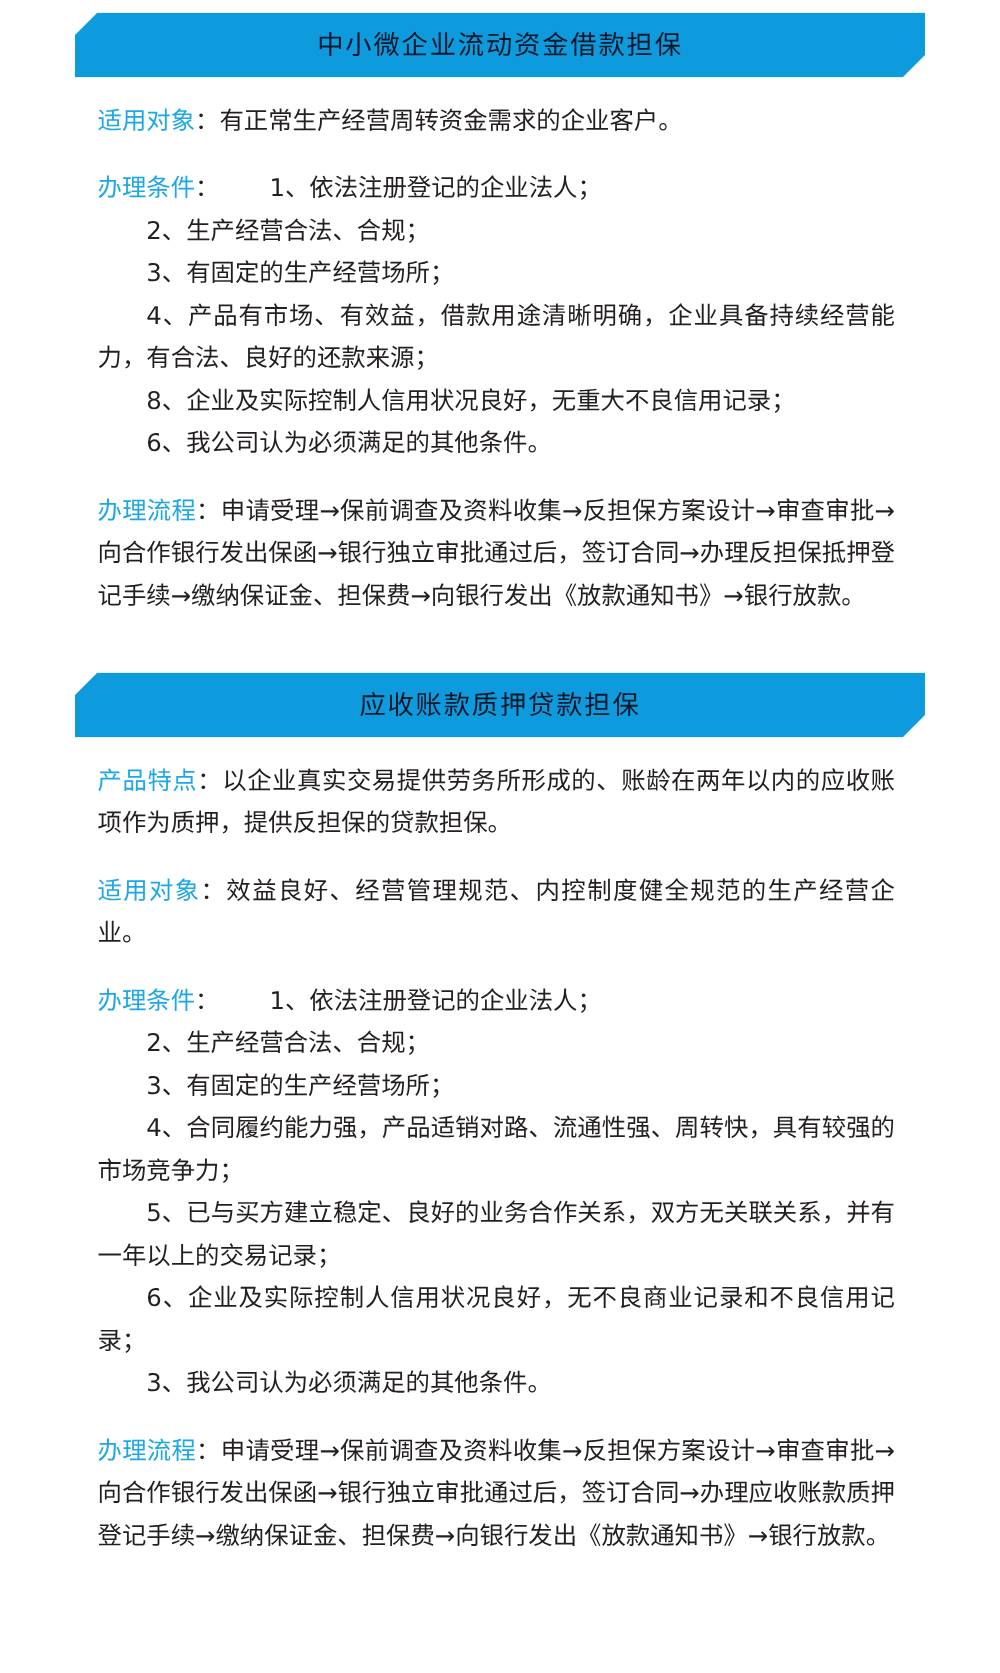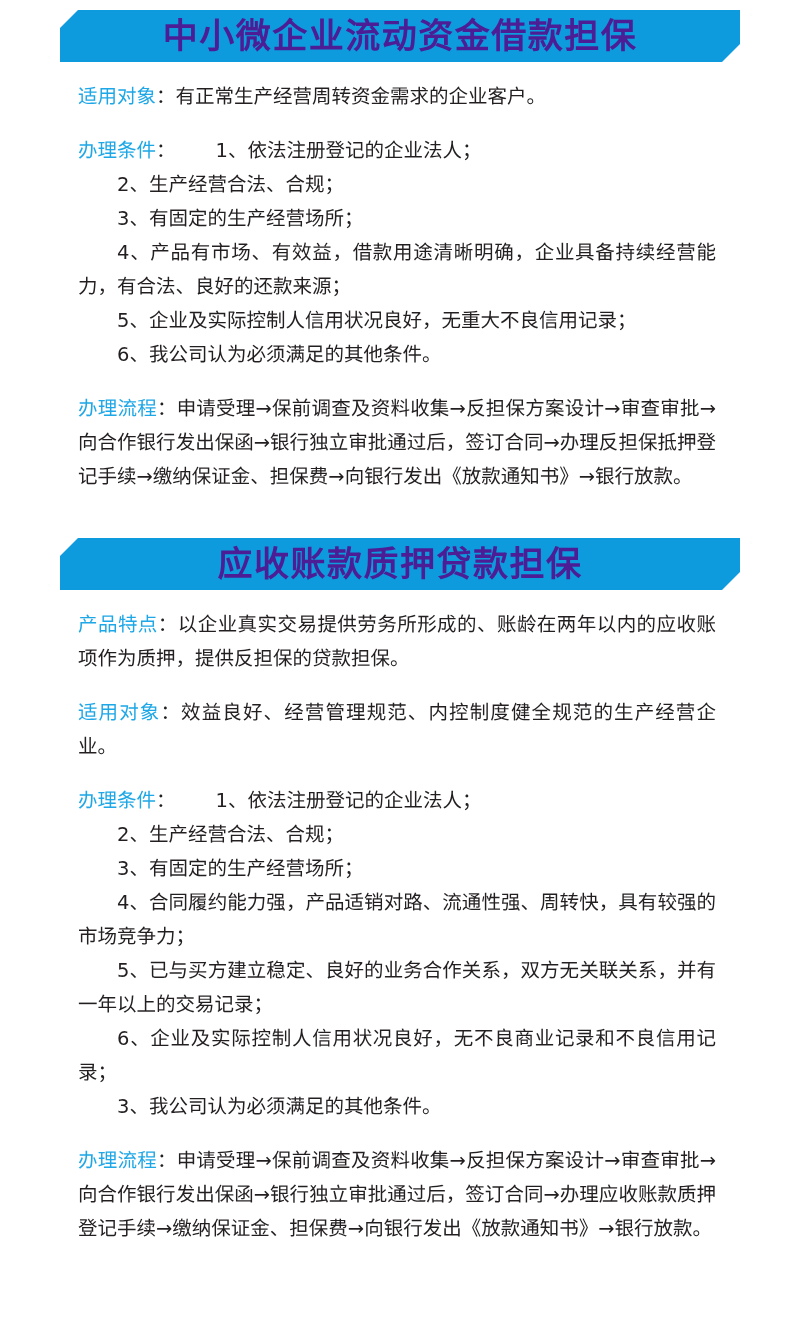--- a/index.html
+++ b/index.html
@@ -33,23 +33,23 @@
     top: 0;
     height: 52px;
     background: #0d9bdd;
     display: flex;
     align-items: center;
     justify-content: center;
     
     clip-path: polygon(18px 0, 100% 0, 100% calc(100% - 18px), calc(100% - 18px) 100%, 0 100%, 0 18px);
   }
   .banner-title {
-    color: #4c1d95;
-    font-size: 35px;
-    font-weight: bold;
+    color: #0f172a;
+    font-size: 21px;
+    font-weight: normal;
     letter-spacing: 1.5px;
     line-height: 1;
     white-space: nowrap;
   }
   
   .section {
     padding: 0 0 6px 0;
   }
   .block {
     margin: 0 0 20px 0;
@@ -109,21 +109,21 @@
 
     <div class="block">
       <p class="para"><span class="label">适用对象</span><span class="colon">：</span><span>有正常生产经营周转资金需求的企业客户。</span></p>
     </div>
 
     <div class="block">
       <p class="para"><span class="label">办理条件</span><span class="colon">：</span><span class="cond-body"><span class="first-item">1、依法注册登记的企业法人；</span></span></p>
       <span class="list-item">2、生产经营合法、合规；</span>
       <span class="list-item">3、有固定的生产经营场所；</span>
       <span class="list-item">4、产品有市场、有效益，借款用途清晰明确，企业具备持续经营能力，有合法、良好的还款来源；</span>
-      <span class="list-item">5、企业及实际控制人信用状况良好，无重大不良信用记录；</span>
+      <span class="list-item">8、企业及实际控制人信用状况良好，无重大不良信用记录；</span>
       <span class="list-item">6、我公司认为必须满足的其他条件。</span>
     </div>
 
     <div class="block">
       <p class="para flow"><span class="label">办理流程</span><span class="colon">：</span><span>申请受理→保前调查及资料收集→反担保方案设计→审查审批→向合作银行发出保函→银行独立审批通过后，签订合同→办理反担保抵押登记手续→缴纳保证金、担保费→向银行发出《放款通知书》→银行放款。</span></p>
     </div>
 
   </div>
 
   <div class="divider"></div>

